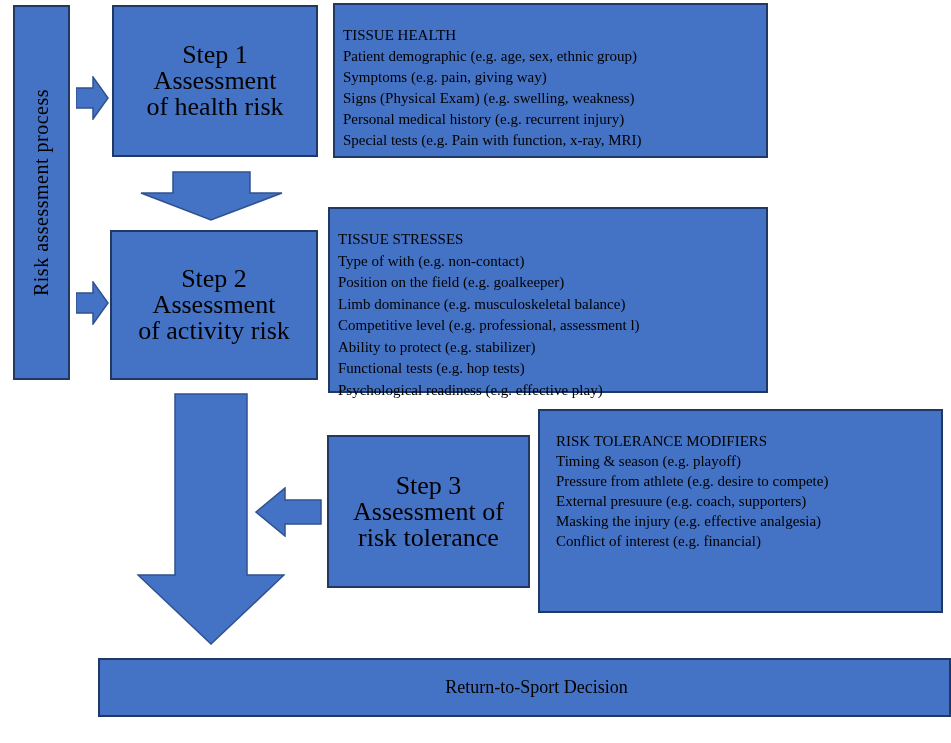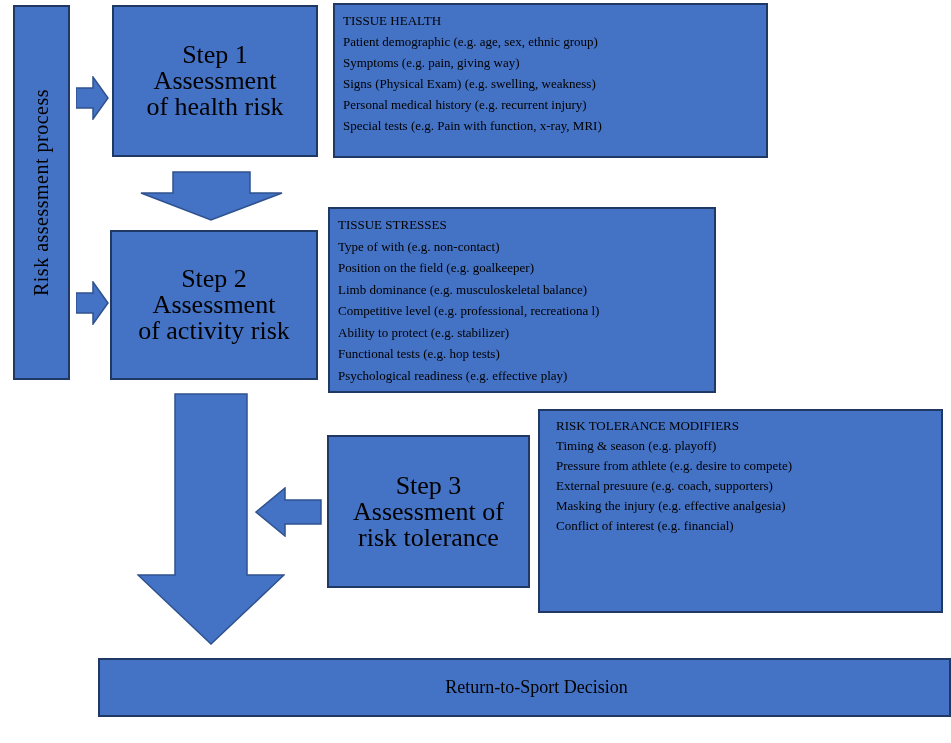--- a/index.html
+++ b/index.html
@@ -39,26 +39,26 @@
     align-items: center; justify-content: center;
     text-align: center;
     font-size: 26px;
     line-height: 26px;
   }
   .step1 { left: 112px; top: 5px;   width: 206px; height: 152px; }
   .step2 { left: 110px; top: 230px; width: 208px; height: 150px; }
   .step3 { left: 327px; top: 435px; width: 203px; height: 153px; }
   
   .info-box {
-    font-size: 13px;
-    padding: 5px 8px;
+    font-size: 15px;
+    padding: 20px 8px;
   }
   .info-box div { white-space: nowrap; }
   .info-th  { left: 333px; top: 3px;   width: 435px; height: 155px; line-height: 21px; }
-  .info-ts  { left: 328px; top: 207px; width: 388px; height: 186px; line-height: 21.5px; }
+  .info-ts  { left: 328px; top: 207px; width: 440px; height: 186px; line-height: 21.5px; }
   .info-rtm { left: 538px; top: 409px; width: 405px; height: 204px; line-height: 20px; padding-left: 16px; }
   
   .decision-box {
     left: 98px; top: 658px; width: 853px; height: 59px;
     display: flex; align-items: center; justify-content: center;
     font-size: 18px;
     padding-left: 24px;
   }
   
   .arrow { position: absolute; }
@@ -116,21 +116,21 @@
     <div>Step 2</div>
     <div>Assessment</div>
     <div>of activity risk</div>
   </div>
 
   <div class="box info-box info-ts">
     <div>TISSUE STRESSES</div>
     <div>Type of with (e.g. non-contact)</div>
     <div>Position on the field (e.g. goalkeeper)</div>
     <div>Limb dominance (e.g. musculoskeletal balance)</div>
-    <div>Competitive level (e.g. professional,  recreationa l)</div>
+    <div>Competitive level (e.g. professional,  assessment l)</div>
     <div>Ability to protect (e.g. stabilizer)</div>
     <div>Functional tests (e.g. hop tests)</div>
     <div>Psychological readiness (e.g. effective play)</div>
   </div>
 
   <div class="arrow arrow-down-big">
     <svg width="148" height="252" viewBox="0 0 148 252">
       <polygon points="38,1 110,1 110,182 147,182 74,251 1,182 38,182" fill="#4472C4"></polygon>
     </svg>
   </div>

